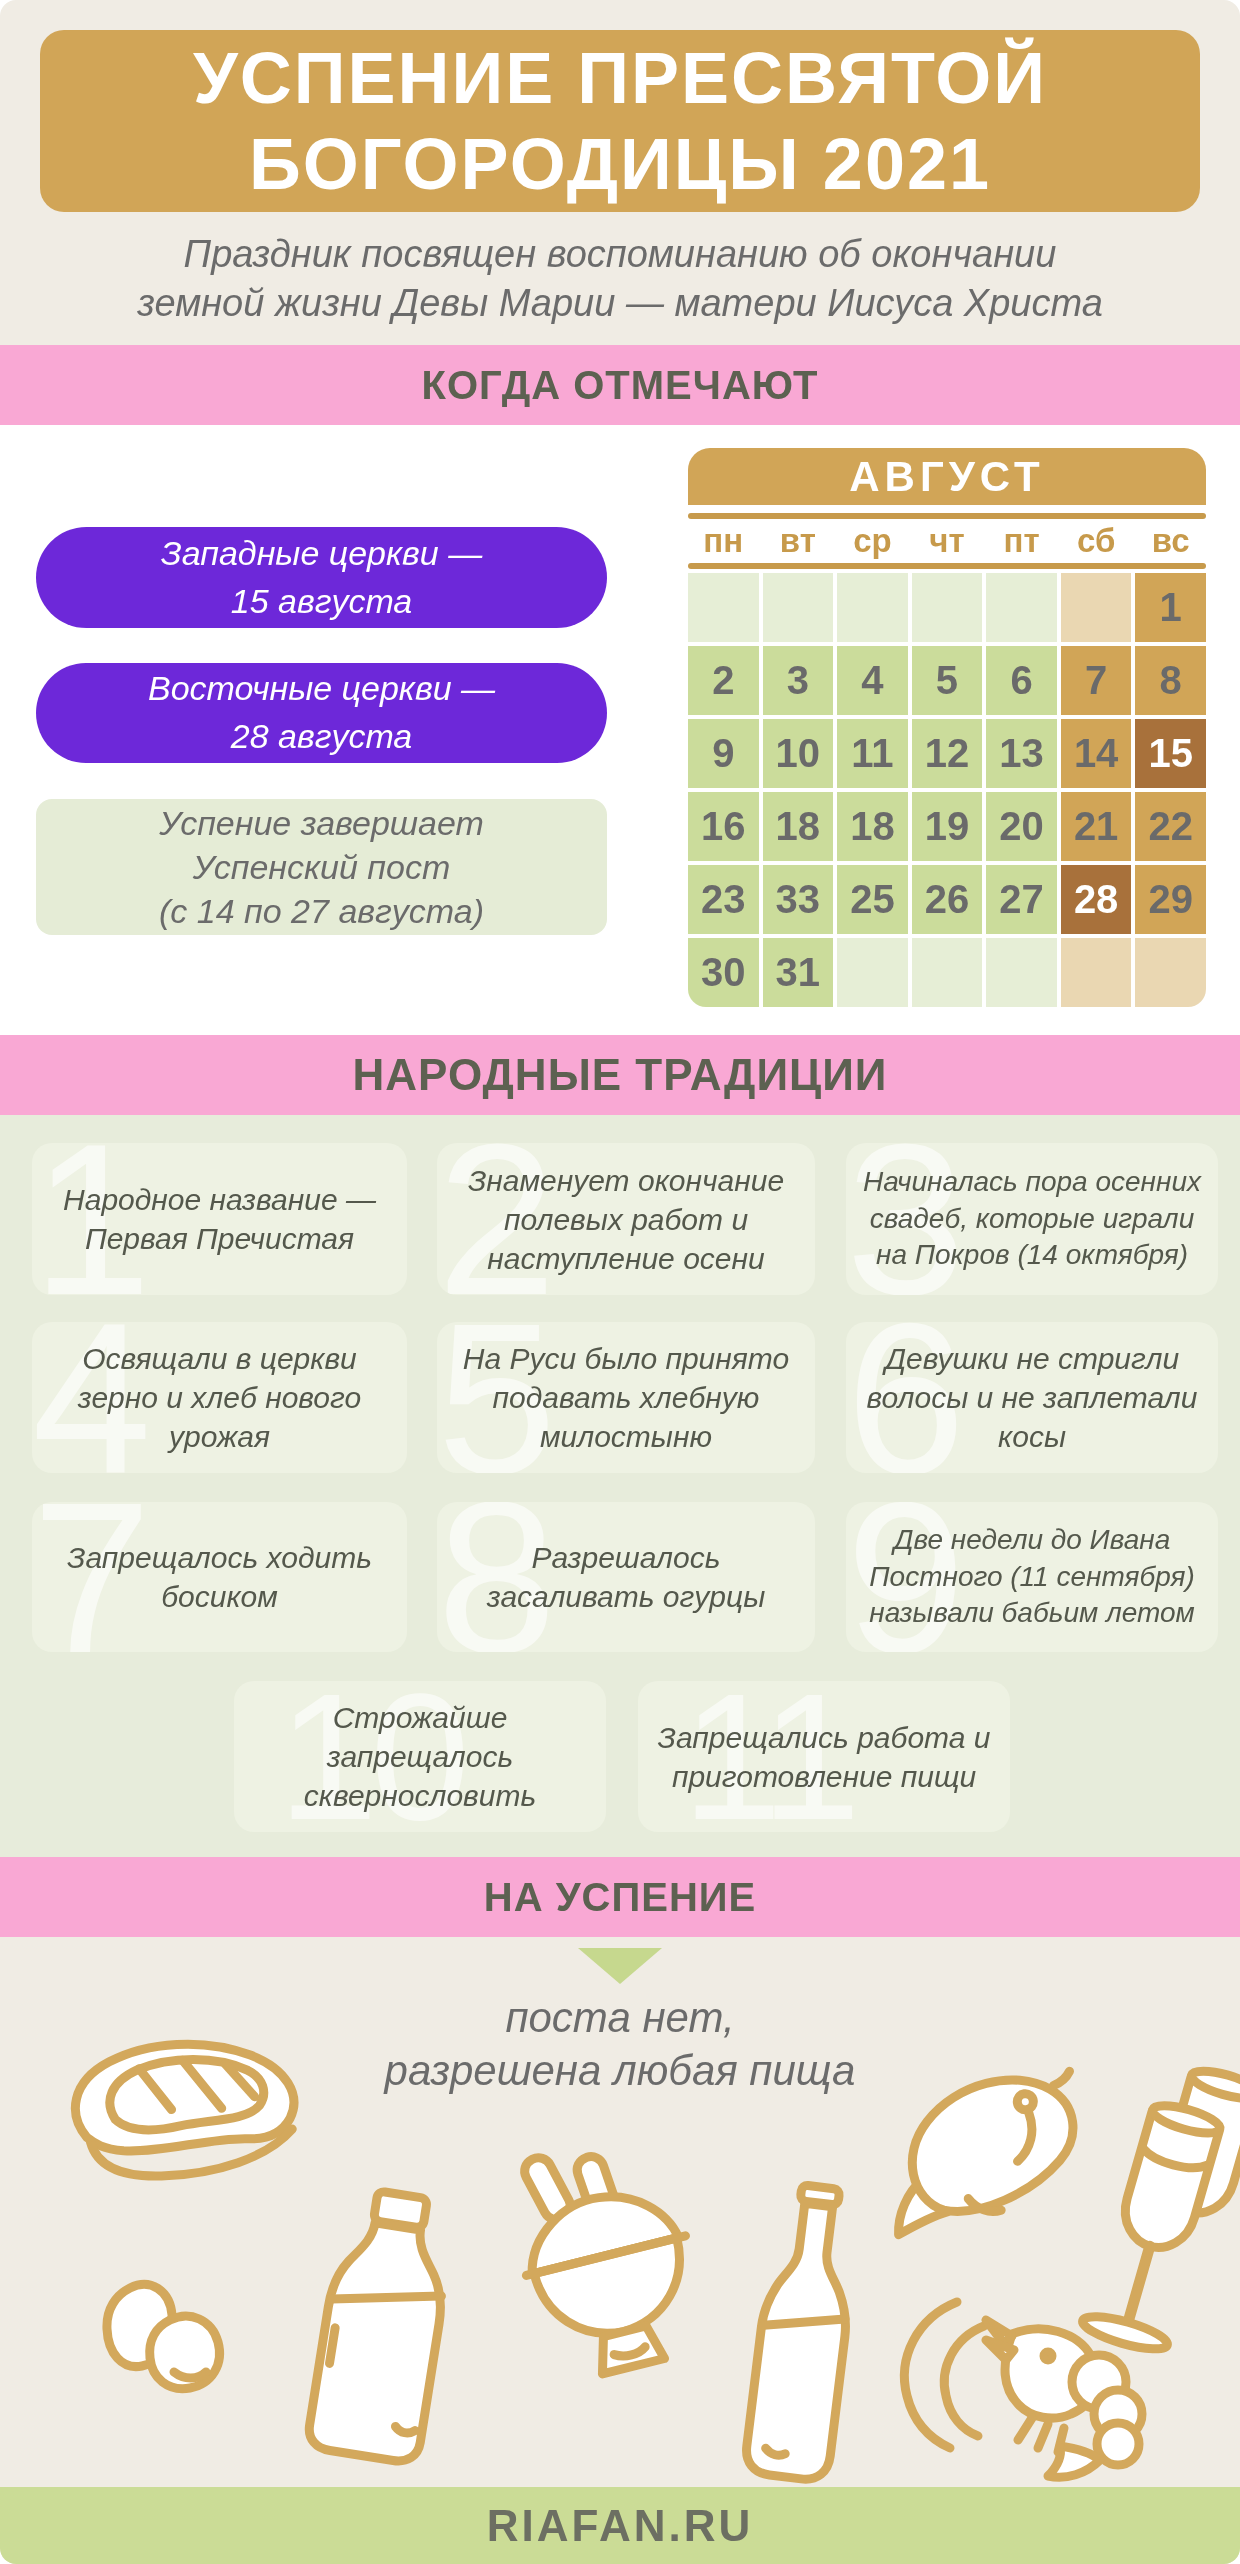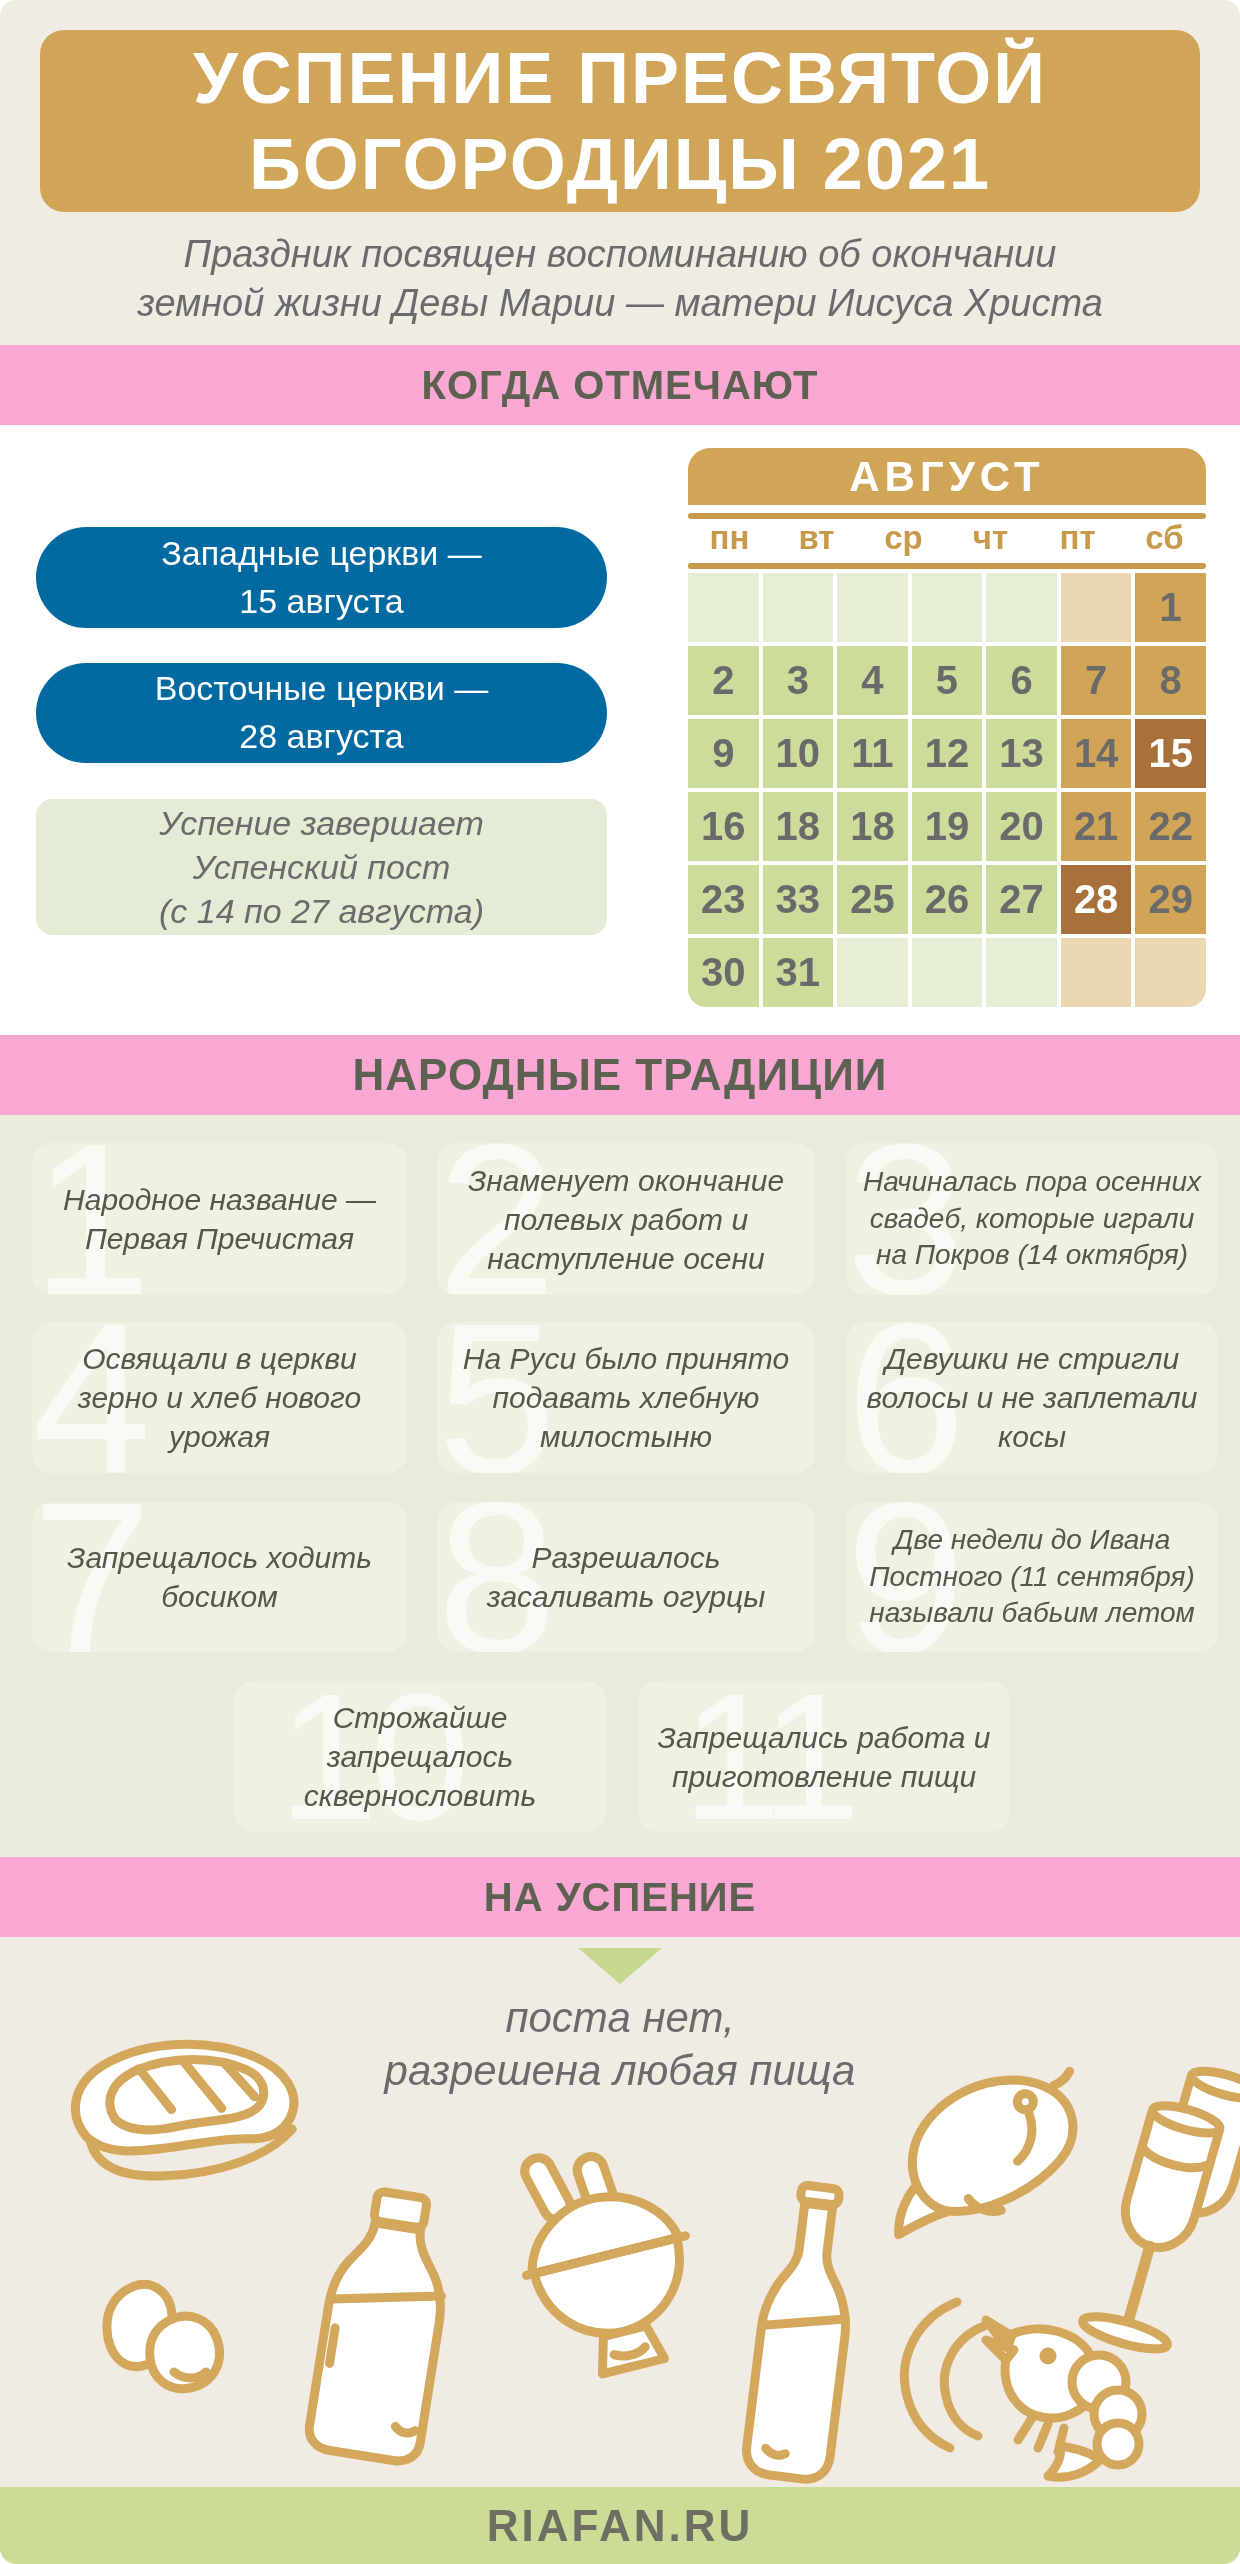--- a/index.html
+++ b/index.html
@@ -15,36 +15,36 @@
 
   
   .band{position:absolute;left:0;width:100%;height:80px;background:#f9a8d4;display:flex;
     align-items:center;justify-content:center;color:#5d6151;font-weight:bold;letter-spacing:1px;}
   .band-when{top:345px;font-size:40px;}
   .band-trad{top:1035px;font-size:44px;}
   .band-asmp{top:1857px;font-size:40px;}
 
   
   .section-when{position:absolute;left:0;top:425px;width:100%;height:610px;background:#ffffff;}
-  .pill{position:absolute;left:36px;width:571px;background:#0369a1;border-radius:54px;color:#ffffff;
-    font-size:34px;line-height:1.4;display:flex;align-items:center;justify-content:center;
+  .pill{position:absolute;left:36px;width:571px;background:#6d28d9;border-radius:54px;color:#ffffff;
+    font-style:italic;font-size:34px;line-height:1.4;display:flex;align-items:center;justify-content:center;
     text-align:center;white-space:pre-line;}
   .pill-1{top:102px;height:101px;}
   .pill-2{top:238px;height:100px;}
   .note-box{position:absolute;left:36px;top:374px;width:571px;height:136px;background:#e5ecd6;border-radius:16px;
     color:#6b6b6b;font-style:italic;font-size:34px;line-height:1.3;display:flex;align-items:center;
     justify-content:center;text-align:center;white-space:pre-line;}
 
   
   .calendar{position:absolute;left:688px;top:23px;width:518px;}
   .cal-title{height:57px;background:#d1a557;border-radius:22px 22px 0 0;color:#fff;font-weight:bold;
     font-size:42px;letter-spacing:5px;display:flex;align-items:center;justify-content:center;}
   .cal-line{height:6px;background:#c79a4b;border-radius:3px;}
   .cal-line.top{margin-top:8px;}
-  .cal-week{display:grid;grid-template-columns:repeat(6,1fr);gap:4px;height:44px;align-items:center;}
+  .cal-week{display:grid;grid-template-columns:repeat(7,1fr);gap:4px;height:44px;align-items:center;}
   .cal-week div{color:#c79a4b;font-weight:bold;font-size:33px;text-align:center;}
   .cal-grid{display:grid;grid-template-columns:repeat(7,1fr);gap:4px;margin-top:4px;}
   .cell{height:69px;display:flex;align-items:center;justify-content:center;font-weight:bold;
     font-size:40px;color:#6a6a6a;}
   .t-green{background:#cbdc9b;}
   .t-pale{background:#e6eed6;}
   .t-tan{background:#ead7b2;}
   .t-gold{background:#d1a557;}
   .t-brown{background:#a8713b;color:#ffffff;}
   .rbl{border-bottom-left-radius:18px;text-align:center;}

